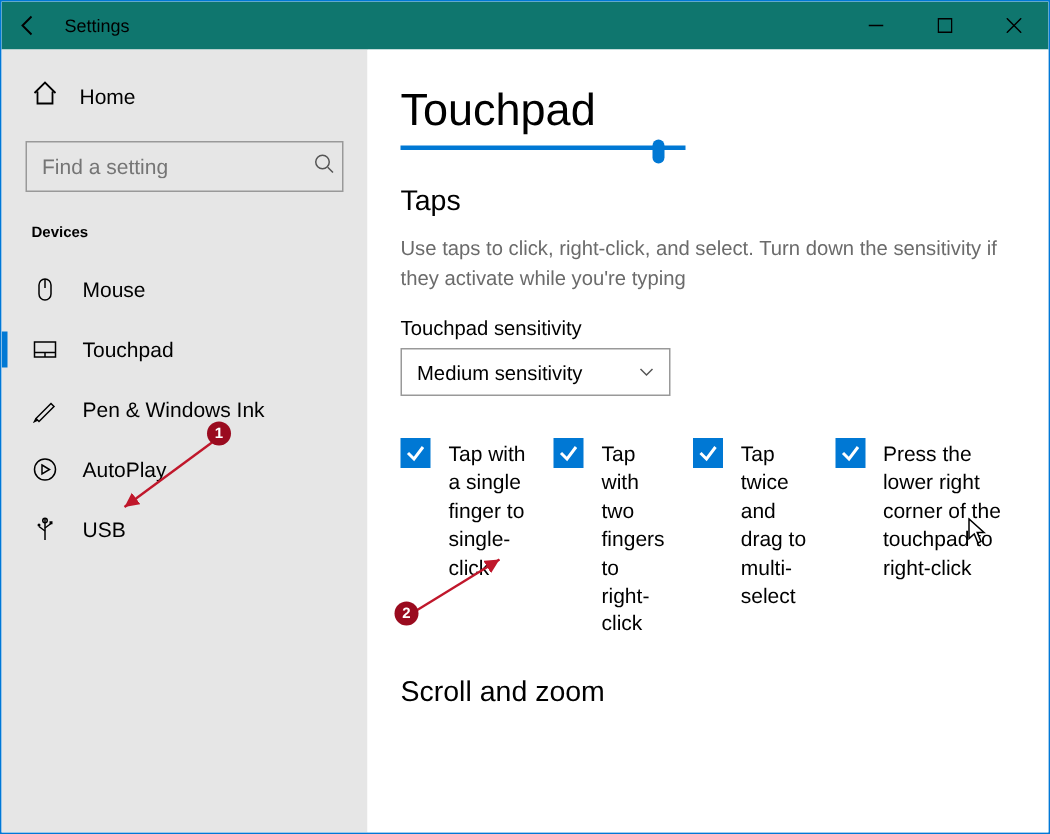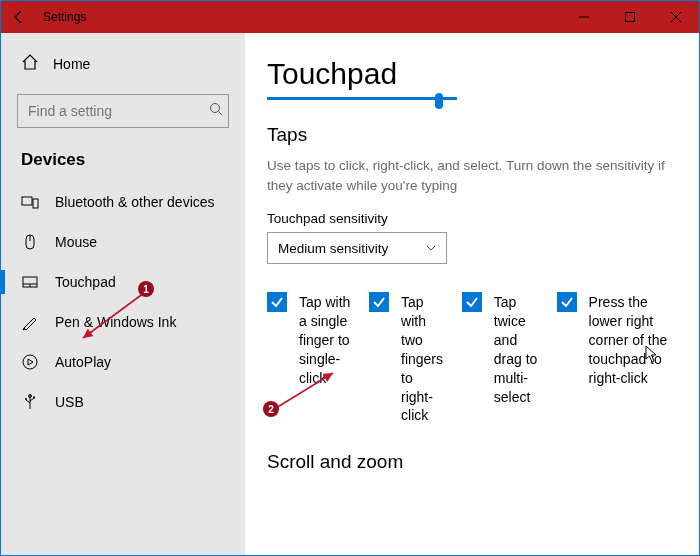--- a/index.html
+++ b/index.html
@@ -1,31 +1,31 @@
 <!DOCTYPE html>
 <html><head>
 <meta charset="utf-8">
 <style>
   * { box-sizing: border-box; margin: 0; padding: 0; font-family: "Segoe UI", Arial, sans-serif; }
   body { width: 700px; height: 556px; border: 1px solid #0078d7; background: #fff; overflow: hidden; position: relative; }
 
-  .titlebar { height: 32px; display: flex; align-items: stretch; background: #b91c1c; }
+  .titlebar { height: 32px; display: flex; align-items: stretch; background: #0f766e; }
   .titlebar .tb-left { display: flex; align-items: center; gap: 16px; padding-left: 10px; flex: 1; }
   .titlebar .back svg { display:block; }
   .titlebar .title { font-size: 12px; color: #000; }
   .titlebar .ctrl { width: 46px; display:flex; align-items:center; justify-content:center; }
   .titlebar .ctrl svg { display:block; }
 
   .app { display: flex; height: calc(100% - 32px); }
 
   .sidebar { width: 244px; background: #e6e6e6; padding: 12px 0 0 0; overflow: hidden; }
   .sidebar .home { display:flex; align-items:center; gap: 14px; padding: 8px 20px; font-size: 14px; color:#000; }
   .sidebar .search { margin: 12px 16px 16px 16px; height: 34px; border: 1px solid #999; display:flex; align-items:center; padding: 0 10px; background:#e6e6e6; }
   .sidebar .search input { flex:1; border:none; background:transparent; font-size:14px; color:#555; outline:none; }
-  .sidebar .section-title { font-weight:600; font-size:17px; padding: 6px 20px 12px 20px; color:#000; }
+  .sidebar .section-title { font-weight:600; font-size:10px; padding: 6px 20px 12px 20px; color:#000; }
   .navlist { list-style:none; }
   .navlist li { display:flex; align-items:center; gap:16px; padding: 11px 20px; font-size:14px; color:#000; position:relative; cursor:default; }
   .navlist li.active::before { content:""; position:absolute; left:0; top:8px; bottom:8px; width:4px; background:#0078d4; }
   .navlist svg { flex:0 0 18px; }
 
   .main { flex:1; background:#fff; padding: 24px 20px 0 22px; overflow:hidden; position:relative; }
   .main h1 { font-weight:300; font-size:30px; color:#000; margin-bottom: 6px; }
   .main .underline { height:3px; background:#0078d4; width:190px; position:relative; margin-bottom: 24px; }
   .main .underline .knob { position:absolute; right:14px; top:-4px; width:8px; height:16px; background:#0078d4; border-radius:4px; }
 
@@ -87,27 +87,20 @@
       <input placeholder="Find a setting" style="">
       <span>
         <svg width="14" height="14" viewBox="0 0 14 14">
             <circle cx="6" cy="6" r="4.5" stroke="#555" stroke-width="1" fill="none"></circle>
             <line x1="9.5" y1="9.5" x2="13" y2="13" stroke="#555" stroke-width="1"></line>
           </svg>
       </span>
     </div>
     <div class="section-title">Devices</div>
     <ul class="navlist">
-      <li>
-        <svg width="18" height="18" viewBox="0 0 18 18">
-            <rect x="1" y="4" width="10" height="8" stroke="#000" fill="none"></rect>
-            <rect x="12" y="6" width="5" height="9" stroke="#000" fill="none"></rect>
-          </svg>
-        <span>Bluetooth &amp; other devices</span>
-      </li>
       <li>
         <svg width="18" height="18" viewBox="0 0 18 18">
             <rect x="5" y="2" width="8" height="14" rx="4" stroke="#000" fill="none"></rect>
             <line x1="9" y1="2" x2="9" y2="8" stroke="#000"></line>
           </svg>
         <span>Mouse</span>
       </li>
       <li class="active">
         <svg width="18" height="18" viewBox="0 0 18 18">
             <rect x="2" y="4" width="14" height="10" stroke="#000" fill="none"></rect>

